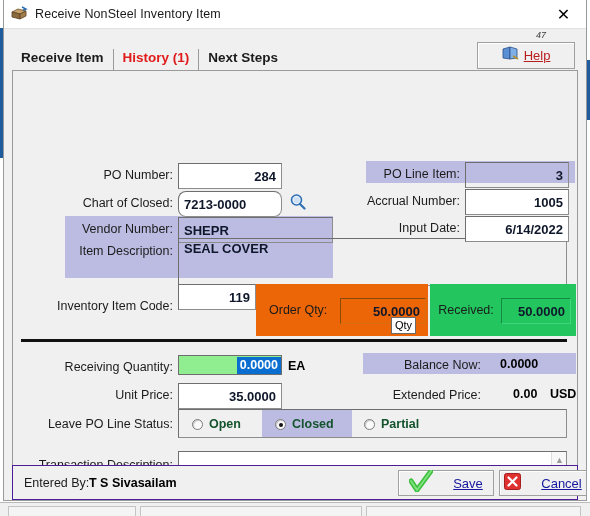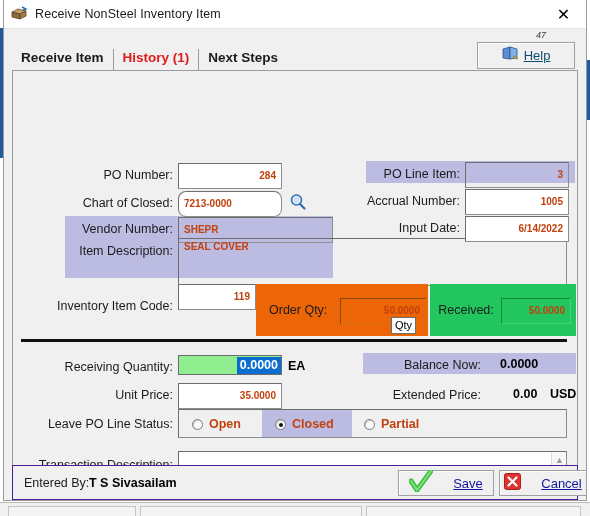--- a/index.html
+++ b/index.html
@@ -79,21 +79,21 @@
   .tab:last-child { border-right: none; }
   .tab.history { color: #e01b1b; }
   #help-btn {
     position: absolute; right: 11px; top: 13px;
     width: 98px; height: 27px;
     background: #f0f0f0; border: 1px solid #a0a0a0;
     display: flex; align-items: center; justify-content: center; gap: 5px;
     box-shadow: inset 1px 1px 0 #fff;
   }
   #help-label {
-    font-size: 13px; color: #0c4a6e; text-decoration: underline;
+    font-size: 13px; color: #b91c1c; text-decoration: underline;
   }
   #corner-num {
     position: absolute; right: 40px; top: 1px;
     font-size: 9px; font-style: italic; color: #3a3a3a;
   }
 
   
   #panel {
     position: relative; flex: 1 1 auto;
     margin: 0 8px 0 8px;
@@ -106,21 +106,21 @@
 
   
   .lbl {
     position: absolute; font-size: 12.5px; color: #1b1b1b;
     text-align: right; white-space: nowrap; line-height: 16px;
   }
   .fld {
     position: absolute; background: #ffffff;
     border: 1px solid #8d8d8d;
     border-top-color: #6e6e6e; border-left-color: #6e6e6e;
-    font-size: 10px; font-weight: bold; color: #c2410c;
+    font-size: 13px; font-weight: bold; color: #0f172a;
     display: flex; align-items: center;
     padding: 12px 5px; line-height: 1;
   }
   .fld.r { justify-content: flex-end; }
   .fld.l { justify-content: flex-start; }
   .val {
     position: absolute; font-size: 12.5px; font-weight: bold; color: #000;
     white-space: nowrap;
   }
 
@@ -186,21 +186,21 @@
   }
 
   
   #status-box {
     position: absolute; left: 165px; top: 338px; width: 389px; height: 29px;
     background: #f0f0f0; border: 1px solid #8d8d8d;
     border-top-color: #6e6e6e; border-left-color: #6e6e6e;
   }
   .radio-opt {
     position: absolute; top: 7px; display: flex; align-items: center; gap: 6px;
-    font-size: 12.5px; font-weight: bold; color: #c2410c;
+    font-size: 12.5px; font-weight: bold; color: #14532d;
   }
   .radio-circle {
     width: 11px; height: 11px; border-radius: 50%;
     background: #fbfbfb; border: 1px solid #7b7b7b;
     box-shadow: inset 1px 1px 1px #c9c9c9;
     position: relative; flex: 0 0 11px;
   }
   .radio-circle.on::after {
     content: ""; position: absolute; left: 3px; top: 3px;
     width: 4px; height: 4px; border-radius: 50%; background: #111;

